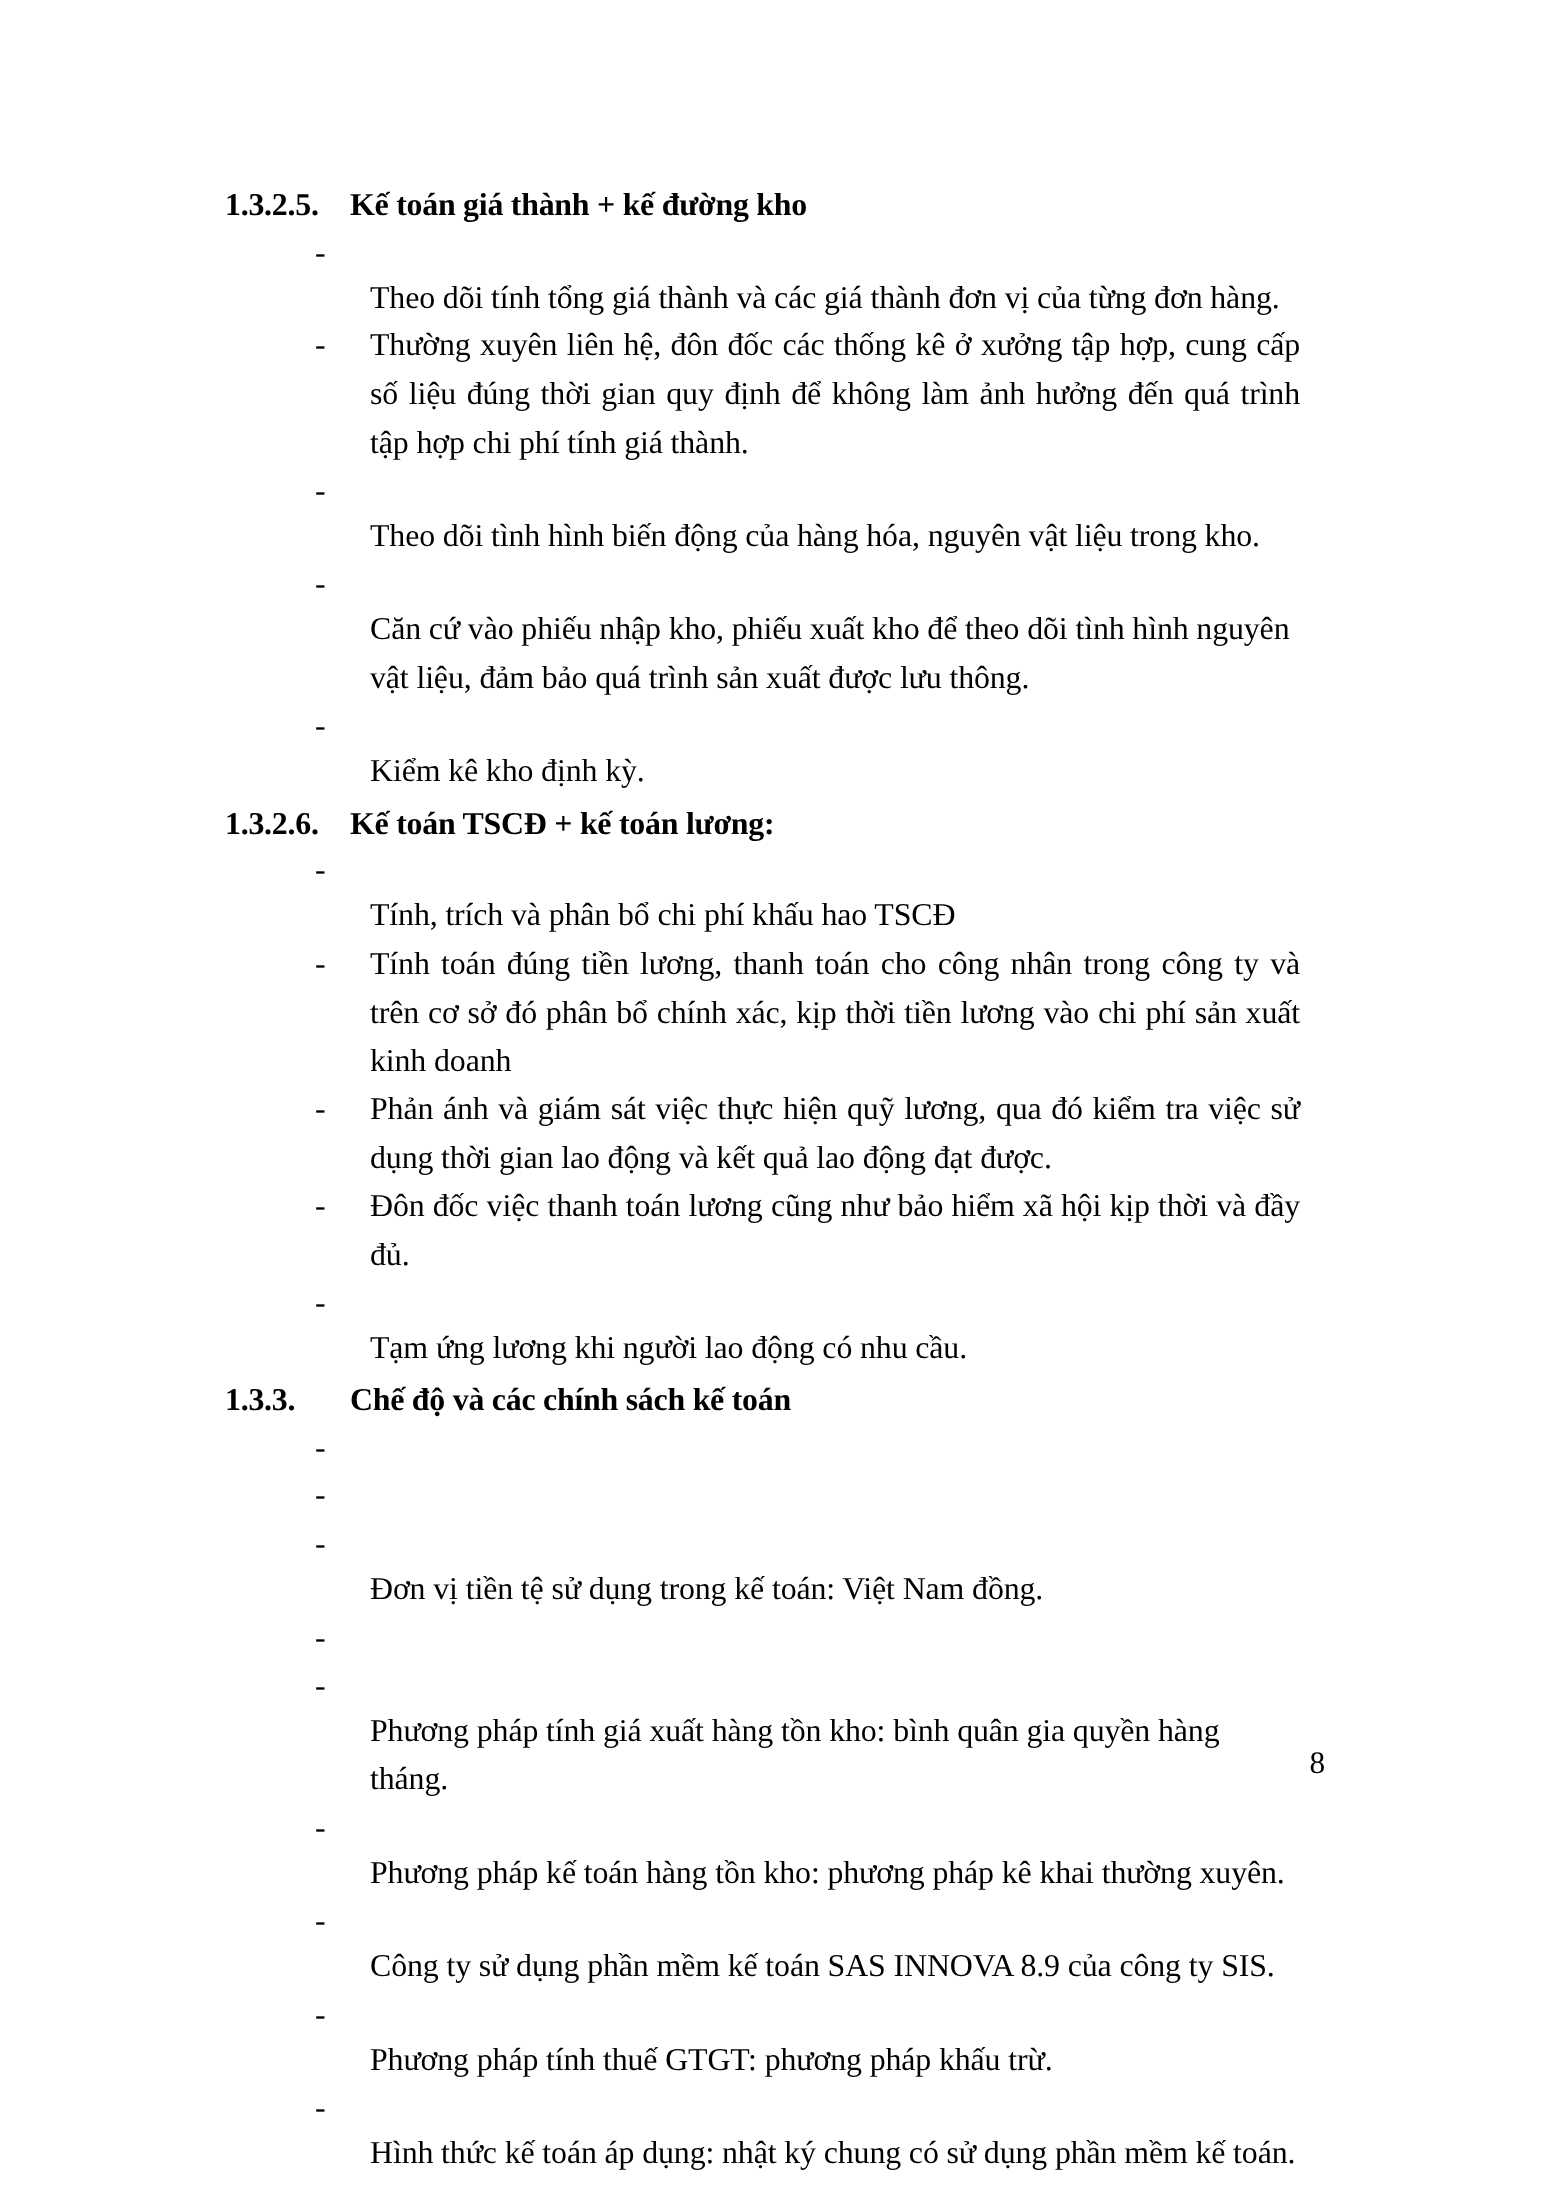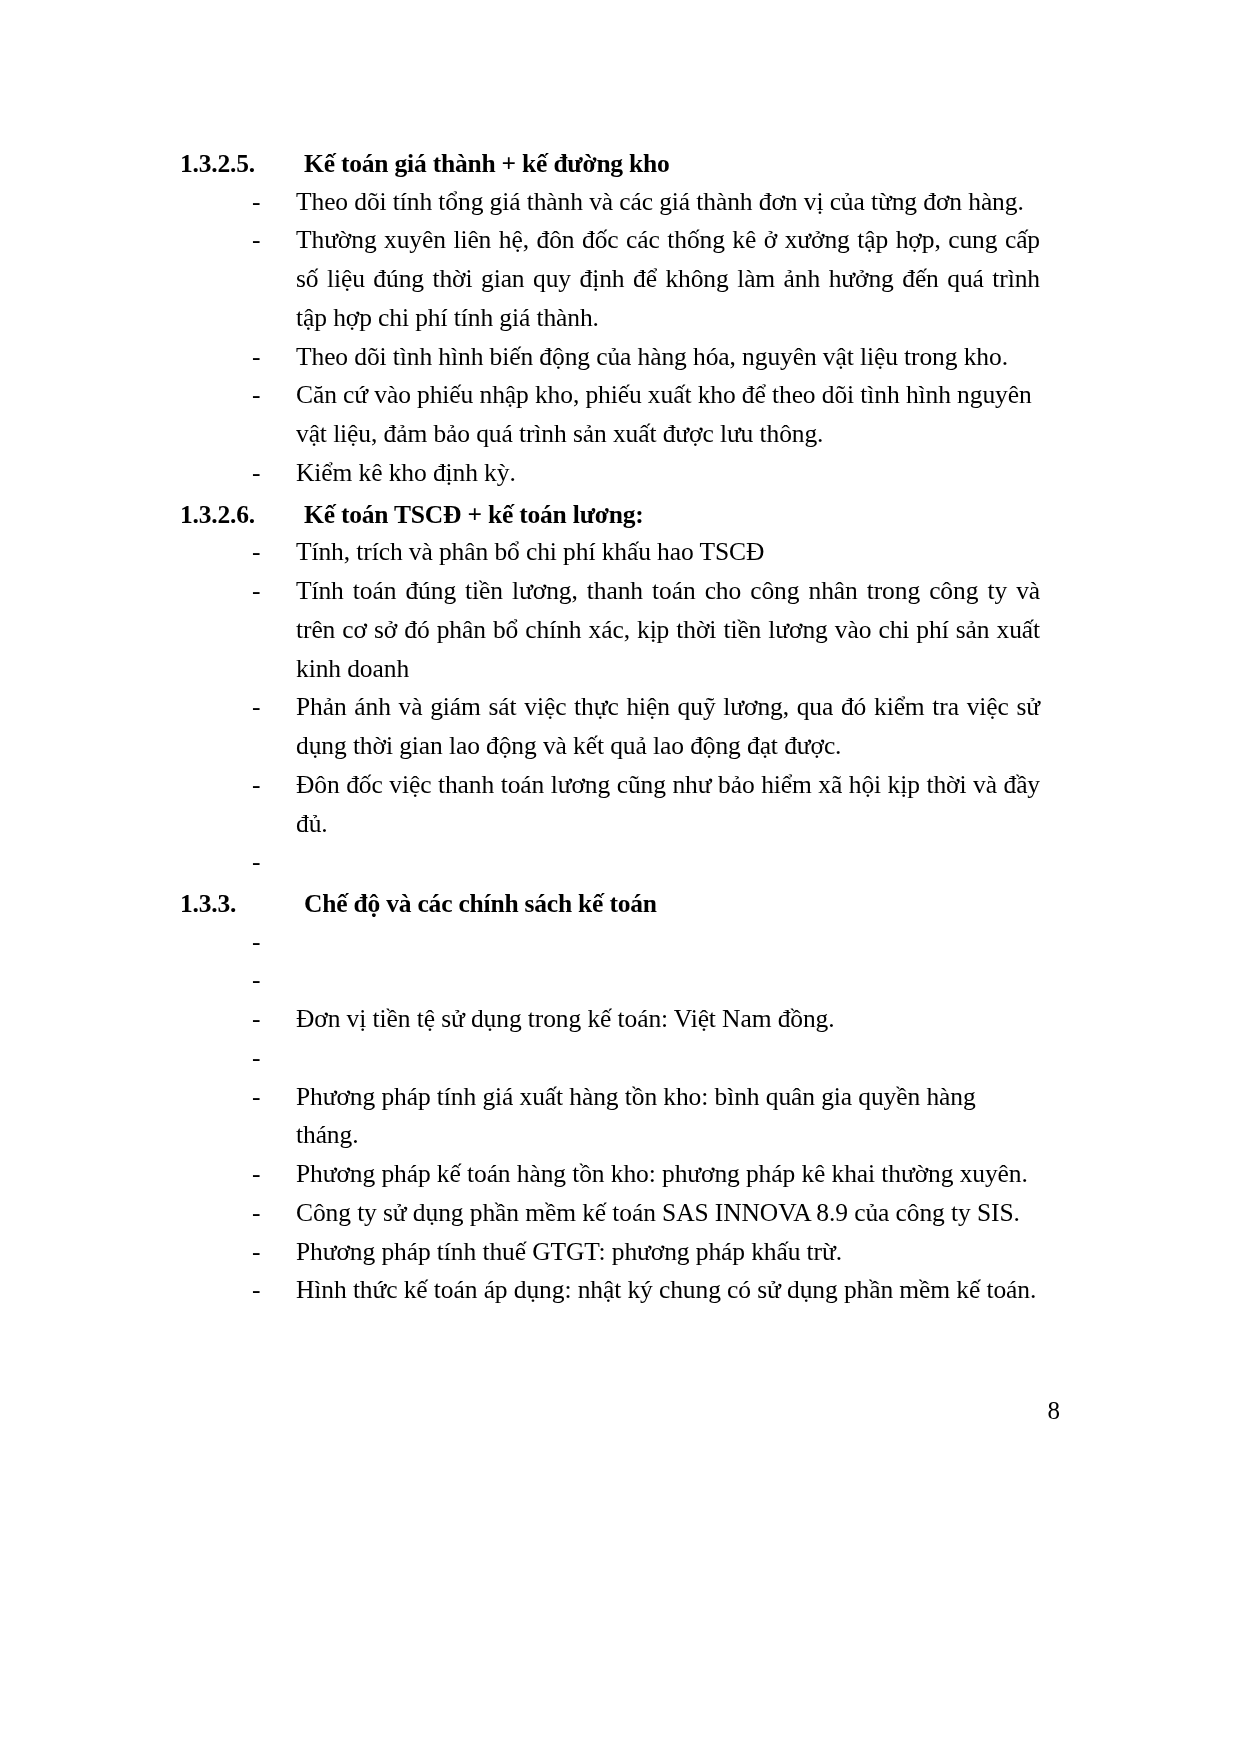--- a/index.html
+++ b/index.html
@@ -28,21 +28,20 @@
 
   
   .heading {
     display: flex;
     align-items: baseline;
     font-weight: bold;
     font-size: 25.5px;
     line-height: 1.28;
     margin: 0 0 2px 0;
     letter-spacing: -0.2px;
-    gap: 24px;
   }
   .heading .num {
     flex: 0 0 auto;
     width: 100px;
     white-space: nowrap;
   }
   .heading .htext {
     flex: 1 1 auto;
   }
   .heading.spaced-top {
@@ -72,20 +71,21 @@
     line-height: 1.52;
   }
   .bitem .btext {
     flex: 1 1 auto;
     text-align: justify;
     text-justify: inter-word;
     letter-spacing: -0.1px;
   }
   .bitem .btext.nojustify {
     text-align: left;
+    margin-top: 36px;
   }
 
   .page-number {
     position: absolute;
     left: 0;
     top: 1398px;
     width: 1060px;
     text-align: right;
     font-size: 25px;
     line-height: 1;
@@ -140,20 +140,21 @@
       <li class="bitem">
         <span class="dash">-</span>
         <span class="btext">Phản ánh và giám sát việc thực hiện quỹ lương, qua đó kiểm tra việc sử dụng thời gian lao động và kết quả lao động đạt được.</span>
       </li>
       <li class="bitem">
         <span class="dash">-</span>
         <span class="btext">Đôn đốc việc thanh toán lương cũng như bảo hiểm xã hội kịp thời và đầy đủ.</span>
       </li>
       <li class="bitem">
         <span class="dash">-</span>
+        <span class="btext nojustify">Tạm ứng lương khi người lao động có nhu cầu.</span>
       </li>
     </ul>
 
     <div class="heading spaced-top">
       <span class="num">1.3.3.</span>
       <span class="htext">Chế độ và các chính sách kế toán</span>
     </div>
     <ul class="blist">
       <li class="bitem">
         <span class="dash">-</span>

